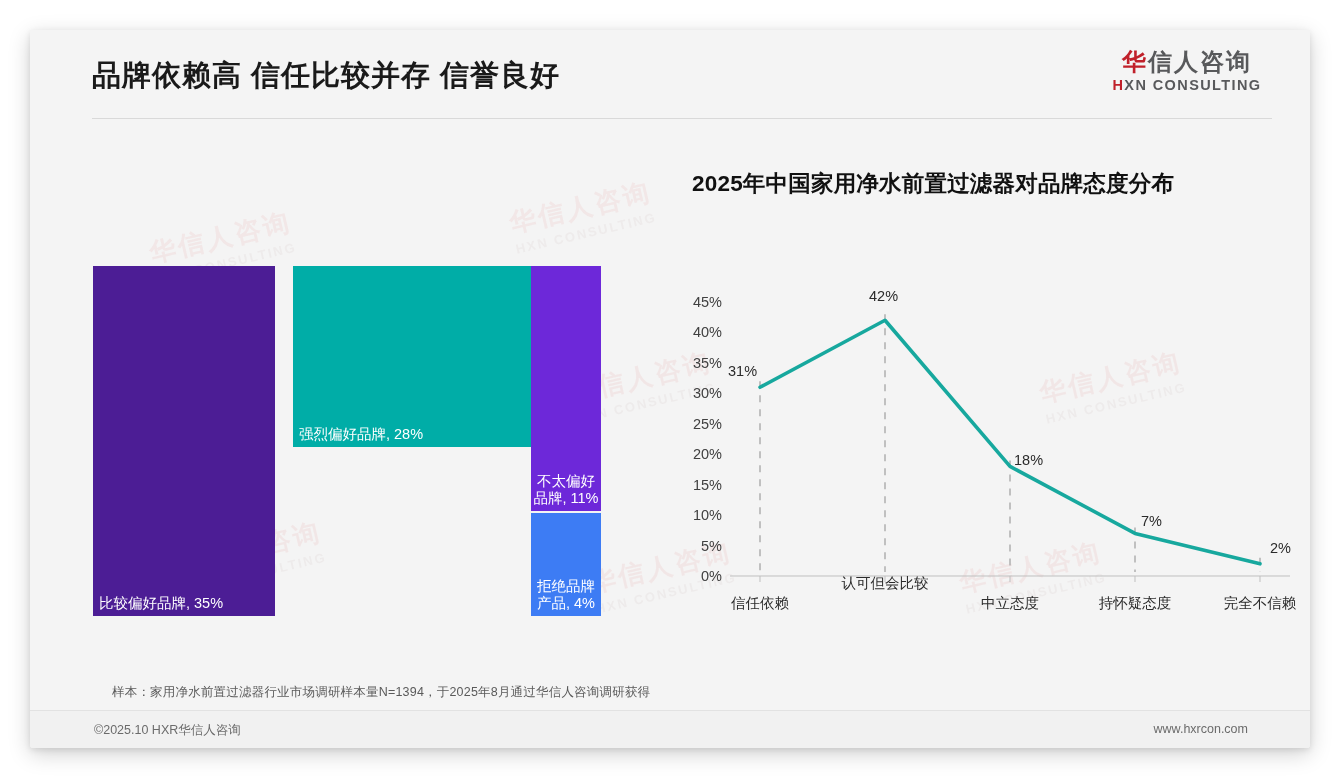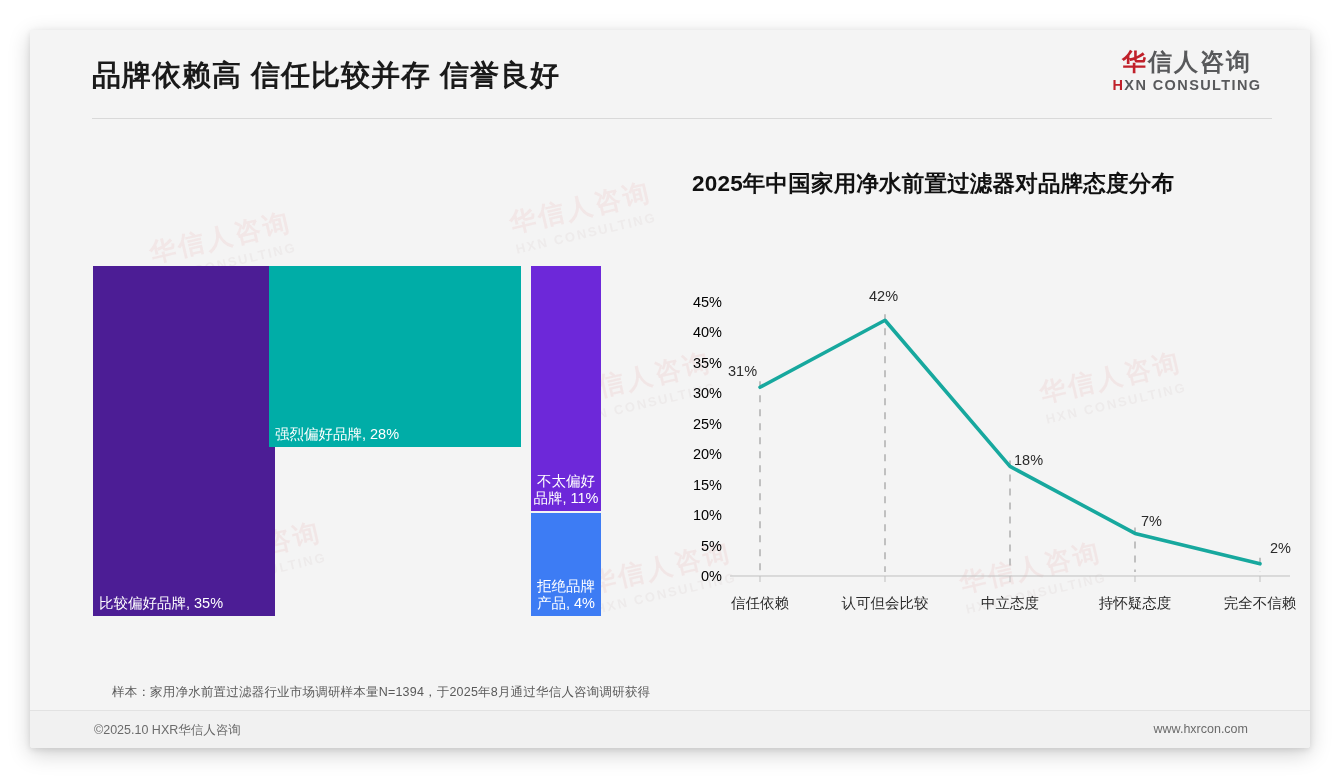--- a/index.html
+++ b/index.html
@@ -145,41 +145,41 @@
     left: 0;
     right: 0;
     width: 100%;
     text-align: center;
     white-space: normal;
     word-break: break-all;
     font-size: 14.5px;
   }
 
   #tile-0 { left: 0px;   top: 0px;   width: 182px; height: 350px; background: #4c1d95; }
-  #tile-1 { left: 176px; top: 0px;   width: 252px; height: 181px; background: #00ada7; }
+  #tile-1 { left: 200px; top: 0px;   width: 252px; height: 181px; background: #00ada7; }
   #tile-2 { left: 184px; top: 183px; width: 252px; height: 167px; background: #fbc95f; }
   #tile-3 { left: 438px; top: 0px;   width: 70px;  height: 245px; background: #6d28d9; }
   #tile-4 { left: 438px; top: 247px; width: 70px;  height: 103px; background: #3d7cf4; }
 
   #tile-1 .tile-label { bottom: 4px; }
 
   
   #linechart {
     position: absolute;
     left: 640px;
     top: 236px;
     width: 640px;
     height: 360px;
     z-index: 2;
   }
   #linechart svg { display: block; }
   .ylab {
     position: absolute;
     font-size: 14.5px;
-    color: #000000;
+    color: #404040;
     text-align: right;
     width: 48px;
     transform: translateY(-50%);
   }
   .xlab {
     position: absolute;
     font-size: 14.5px;
     color: #2b2b2b;
     text-align: center;
     transform: translateX(-50%);
@@ -330,21 +330,21 @@
         <div class="ylab" style="left: 4px; top: 127.333px;">30%</div>
         <div class="ylab" style="left: 4px; top: 157.778px;">25%</div>
         <div class="ylab" style="left: 4px; top: 188.222px;">20%</div>
         <div class="ylab" style="left: 4px; top: 218.667px; text-align: right;">15%</div>
         <div class="ylab" style="left: 4px; top: 249.111px;">10%</div>
         <div class="ylab" style="left: 4px; top: 279.556px;">5%</div>
         <div class="ylab" style="left: 4px; top: 310px;">0%</div>
       </div>
     <div id="xlabels">
         <div class="xlab" style="left: 90px; top: 328px;">信任依赖</div>
-        <div class="xlab" style="left: 215px; top: 328px;">认可但会比较</div>
+        <div class="xlab" style="left: 215px; top: 308px;">认可但会比较</div>
         <div class="xlab" style="left: 340px; top: 328px;">中立态度</div>
         <div class="xlab" style="left: 465px; top: 328px;">持怀疑态度</div>
         <div class="xlab" style="left: 590px; top: 328px;">完全不信赖</div>
       </div>
     <div id="dlabels">
         <div class="dlab" style="left: 58px; top: 97.2444px;">31%</div>
         <div class="dlab" style="left: 199px; top: 22.2667px;">42%</div>
         <div class="dlab" style="left: 344px; top: 186.4px;">18%</div>
         <div class="dlab" style="left: 471px; top: 247.378px;">7%</div>
         <div class="dlab" style="left: 600px; top: 273.822px;">2%</div>

